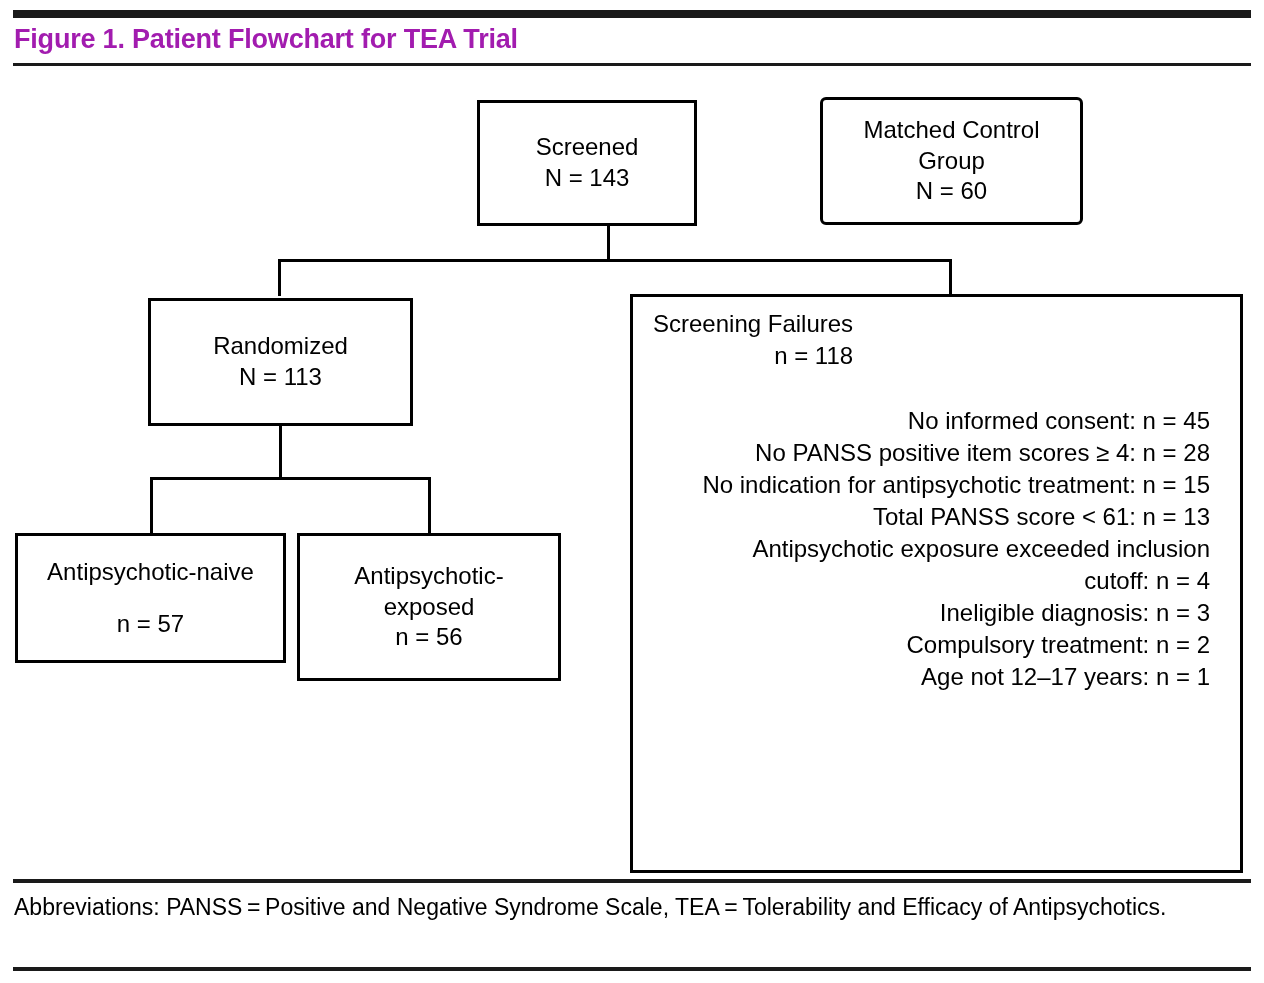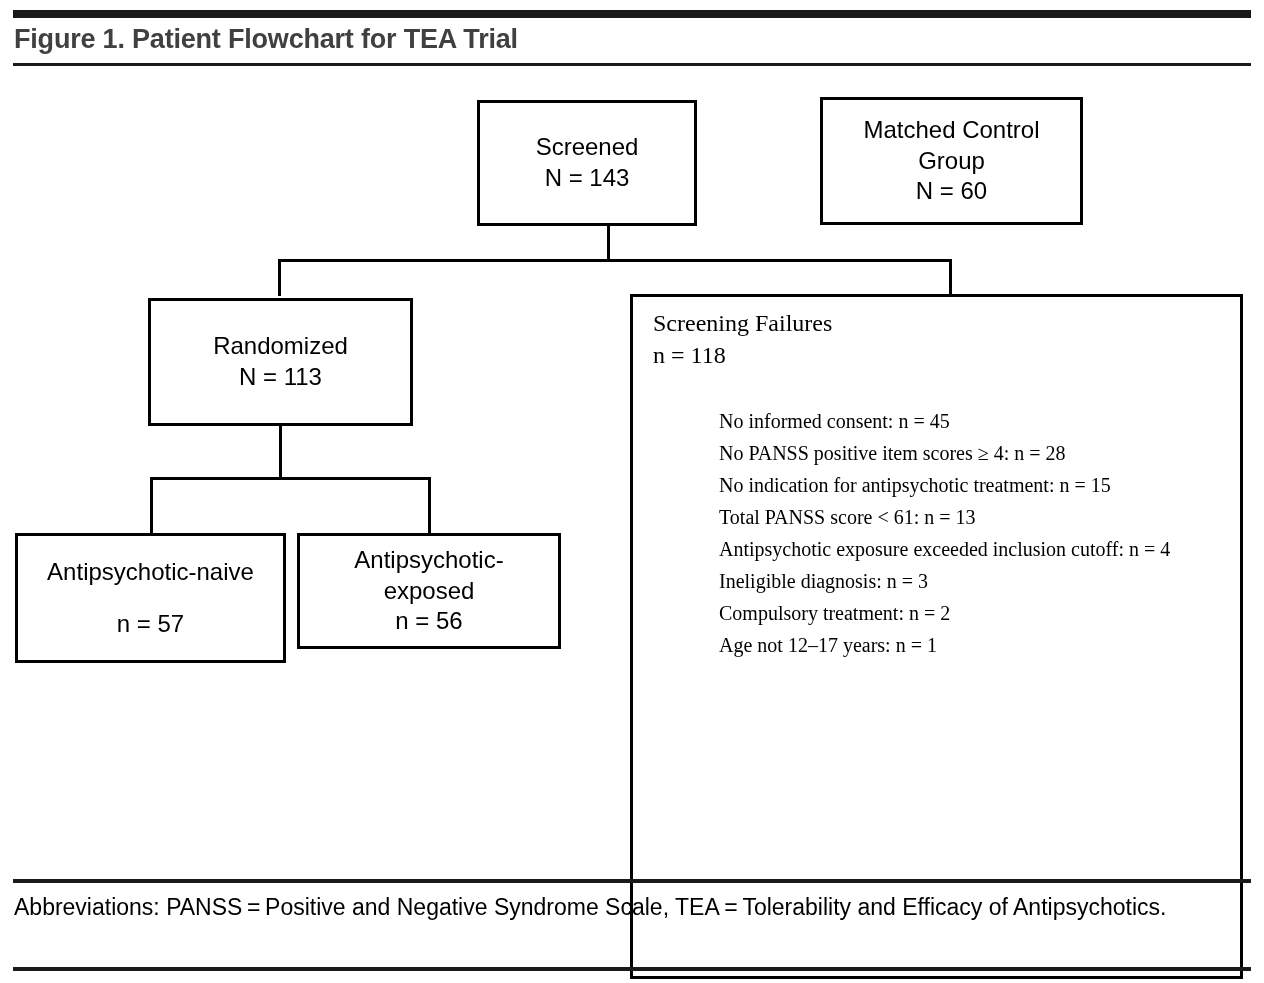--- a/index.html
+++ b/index.html
@@ -34,73 +34,72 @@
 
   
   #figure-title {
     position: absolute;
     left: 14px;
     top: 24px;
     font-size: 27px;
     font-weight: bold;
     letter-spacing: -0.2px;
     white-space: nowrap;
-    color: #404040;
+    color: #a21caf;
   }
 
   
   .box {
     position: absolute;
     box-sizing: border-box;
     border: 3px solid #000000;
     background: #ffffff;
     display: flex;
     flex-direction: column;
     align-items: center;
     justify-content: center;
     text-align: center;
     font-size: 24px;
     line-height: 1.28;
   }
   .box .ln { display: block; white-space: nowrap; }
 
   #box-screened       { left: 477px; top: 100px; width: 220px; height: 126px; justify-content: center; }
-  #box-matched        { left: 820px; top: 97px;  width: 263px; height: 128px; }
+  #box-matched        { left: 820px; top: 97px;  width: 263px; height: 128px; border-radius: 6px; }
   #box-randomized     { left: 148px; top: 298px; width: 265px; height: 128px; }
   #box-naive          { left: 15px;  top: 533px; width: 271px; height: 130px; gap: 21px; }
-  #box-exposed        { left: 297px; top: 533px; width: 264px; height: 116px; justify-content: center; }
+  #box-exposed        { left: 297px; top: 533px; width: 264px; height: 148px; justify-content: center; }
 
   
   #box-failures {
     position: absolute;
     box-sizing: border-box;
     left: 630px;
     top: 294px;
     width: 613px;
-    height: 685px;
+    height: 579px;
     border: 3px solid #000000;
     background: #ffffff;
-    text-align: left;
-    font-family: Liberation Serif, serif;
+    text-align: right;
   }
   #failures-head {
     position: absolute;
     left: 20px;
     top: 11px;
     font-size: 24px;
     line-height: 1.33;
   }
   #failures-head .ln { display: block; white-space: nowrap; }
 
   #failures-list {
     position: absolute;
-    left: 86px;
+    left: 67px;
     top: 108px;
     width: 510px;
-    font-size: 20px;
+    font-size: 24px;
   }
   #failures-list .fail-item {
     display: block;
     padding-left: 21px;
     text-indent: -21px;
     line-height: 32px;
     white-space: normal;
   }
 
   

